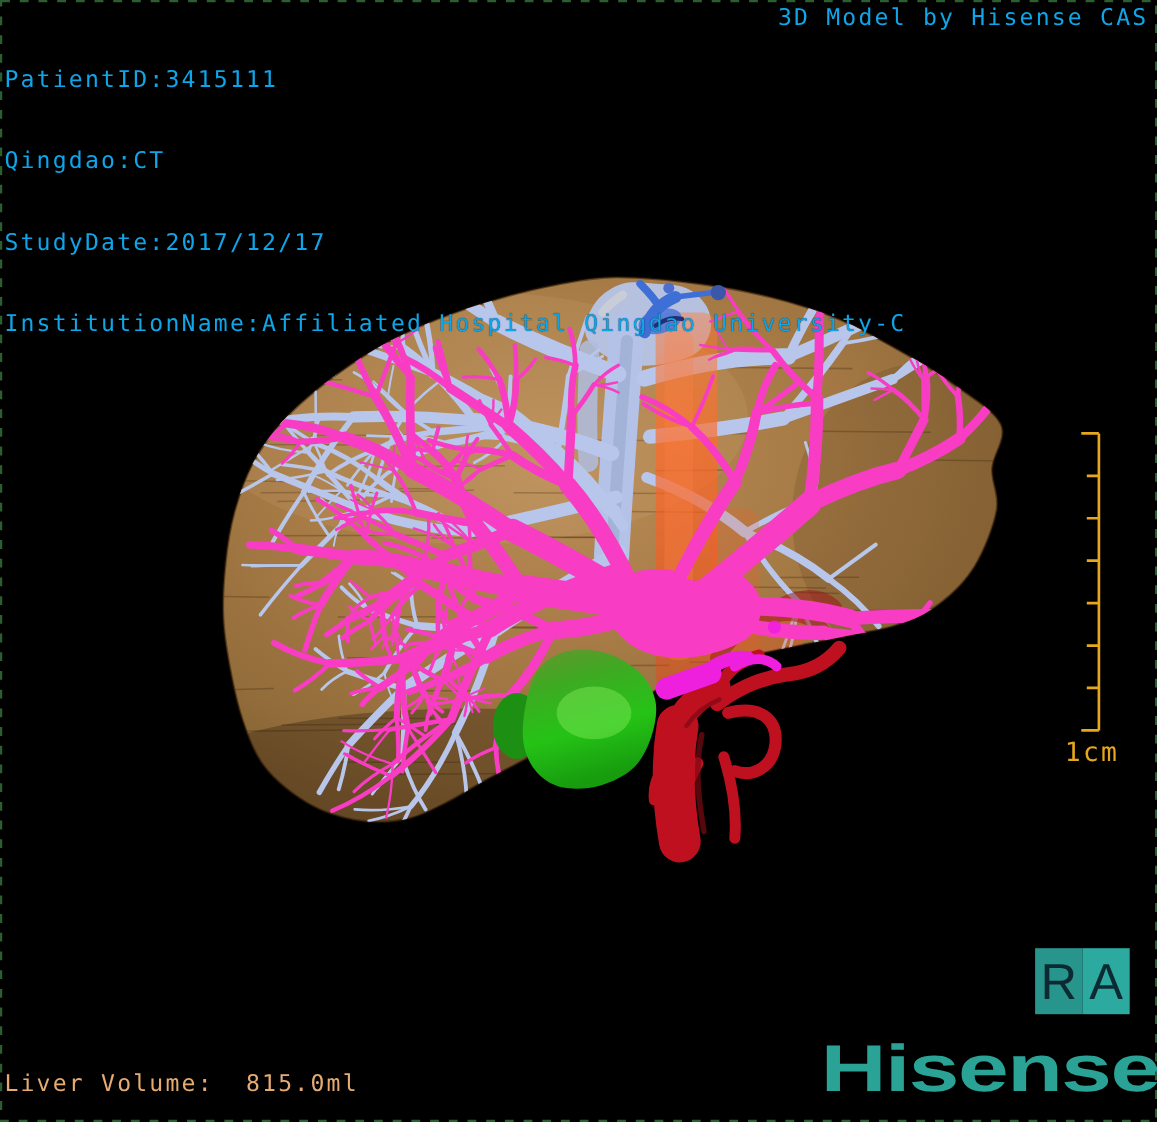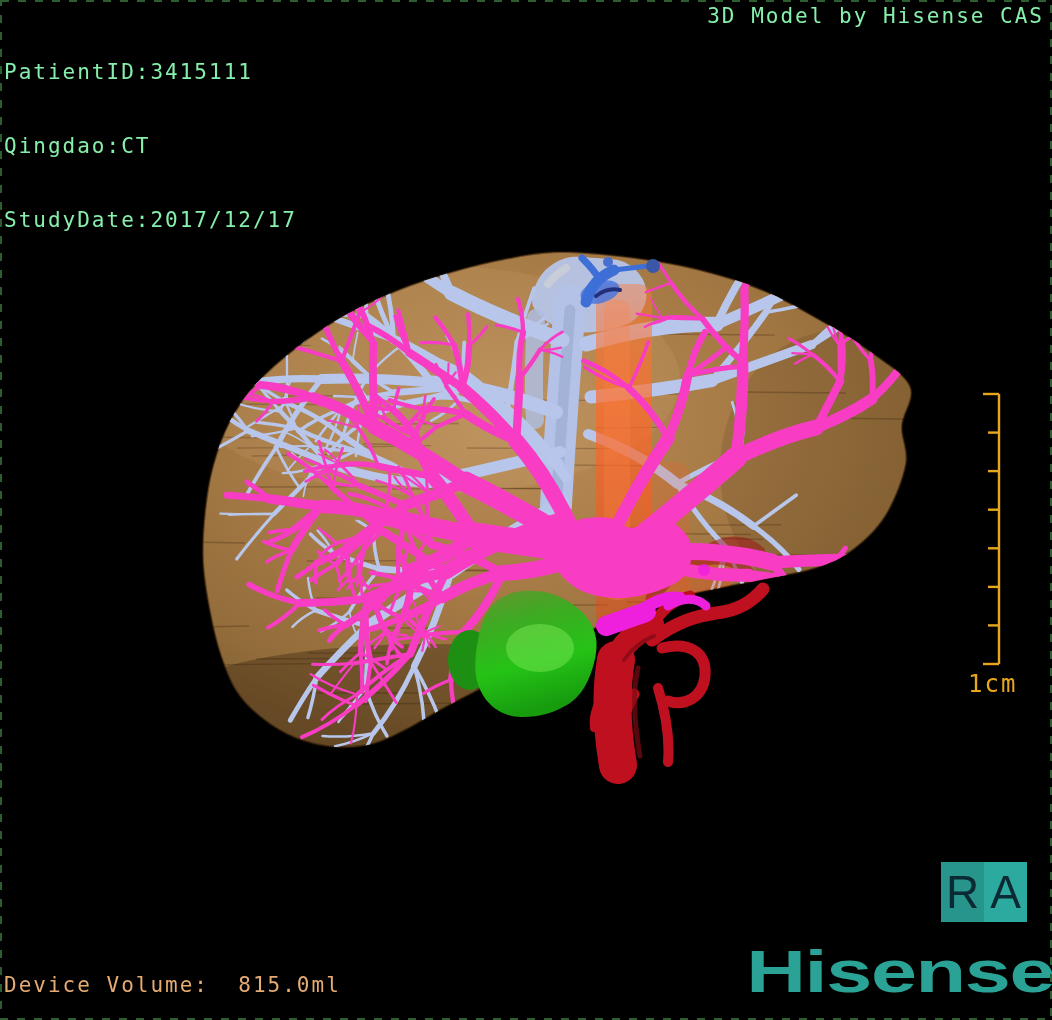--- a/index.html
+++ b/index.html
@@ -1,18 +1,18 @@
 <!DOCTYPE html>
 <html><head>
 <meta charset="utf-8">
 <style>
   html,body{margin:0;padding:0;background:#000;}
   #stage{position:relative;width:1052px;height:1020px;background:#000;overflow:hidden;
          font-family:"DejaVu Sans Mono",monospace;}
-  .hud{position:absolute;color:#86efac;font-size:21px;line-height:24.6px;
+  .hud{position:absolute;color:#0ea5e9;font-size:21px;line-height:24.6px;
        letter-spacing:2px;white-space:pre;text-shadow:0 0 1px rgba(0,0,0,.8);}
   #meta{left:4px;top:11px;}
   #watermark{top:4px;right:8px;}
   #volume{left:4px;bottom:22px;color:#e5ab72;font-size:21px;}
   #scene{position:absolute;left:0;top:0;}
   #ra{position:absolute;left:941px;top:862px;display:flex;}
   .ra-box{width:43px;height:60px;display:flex;align-items:center;justify-content:center;
           color:#0c2a33;font-family:"Liberation Sans",sans-serif;font-size:46px;font-weight:500;}
   #ra-left{background:#27958c;}
   #ra-right{background:#2caa9f;}
@@ -711,25 +711,26 @@
         <path d="M999 586.9h-11"></path>
         <path d="M999 625.4h-11"></path>
       </g>
     <text x="968" y="692" font-size="24" fill="#e6a71c" letter-spacing="2" font-family="DejaVu Sans Mono, monospace">1cm</text>
   </svg>
 
   <div id="meta" class="hud">
     <div>PatientID:3415111</div>
     <div>Qingdao:CT</div>
     <div>StudyDate:2017/12/17</div>
+    <div>InstitutionName:Affiliated Hospital Qingdao University-C</div>
   </div>
 
   <div id="watermark" class="hud">3D Model by Hisense CAS</div>
 
-  <div id="volume" class="hud">Device Volume:  815.0ml</div>
+  <div id="volume" class="hud">Liver Volume:  815.0ml</div>
 
   <div id="ra">
     <div id="ra-left" class="ra-box">R</div>
     <div id="ra-right" class="ra-box">A</div>
   </div>
 
   <div id="logo">Hisense</div>
 
   <svg id="frame" width="1052" height="1020">
     <rect x="1" y="1" width="1050" height="1018" fill="none" stroke="#2c5e30" stroke-width="2" stroke-dasharray="8 9"></rect>

